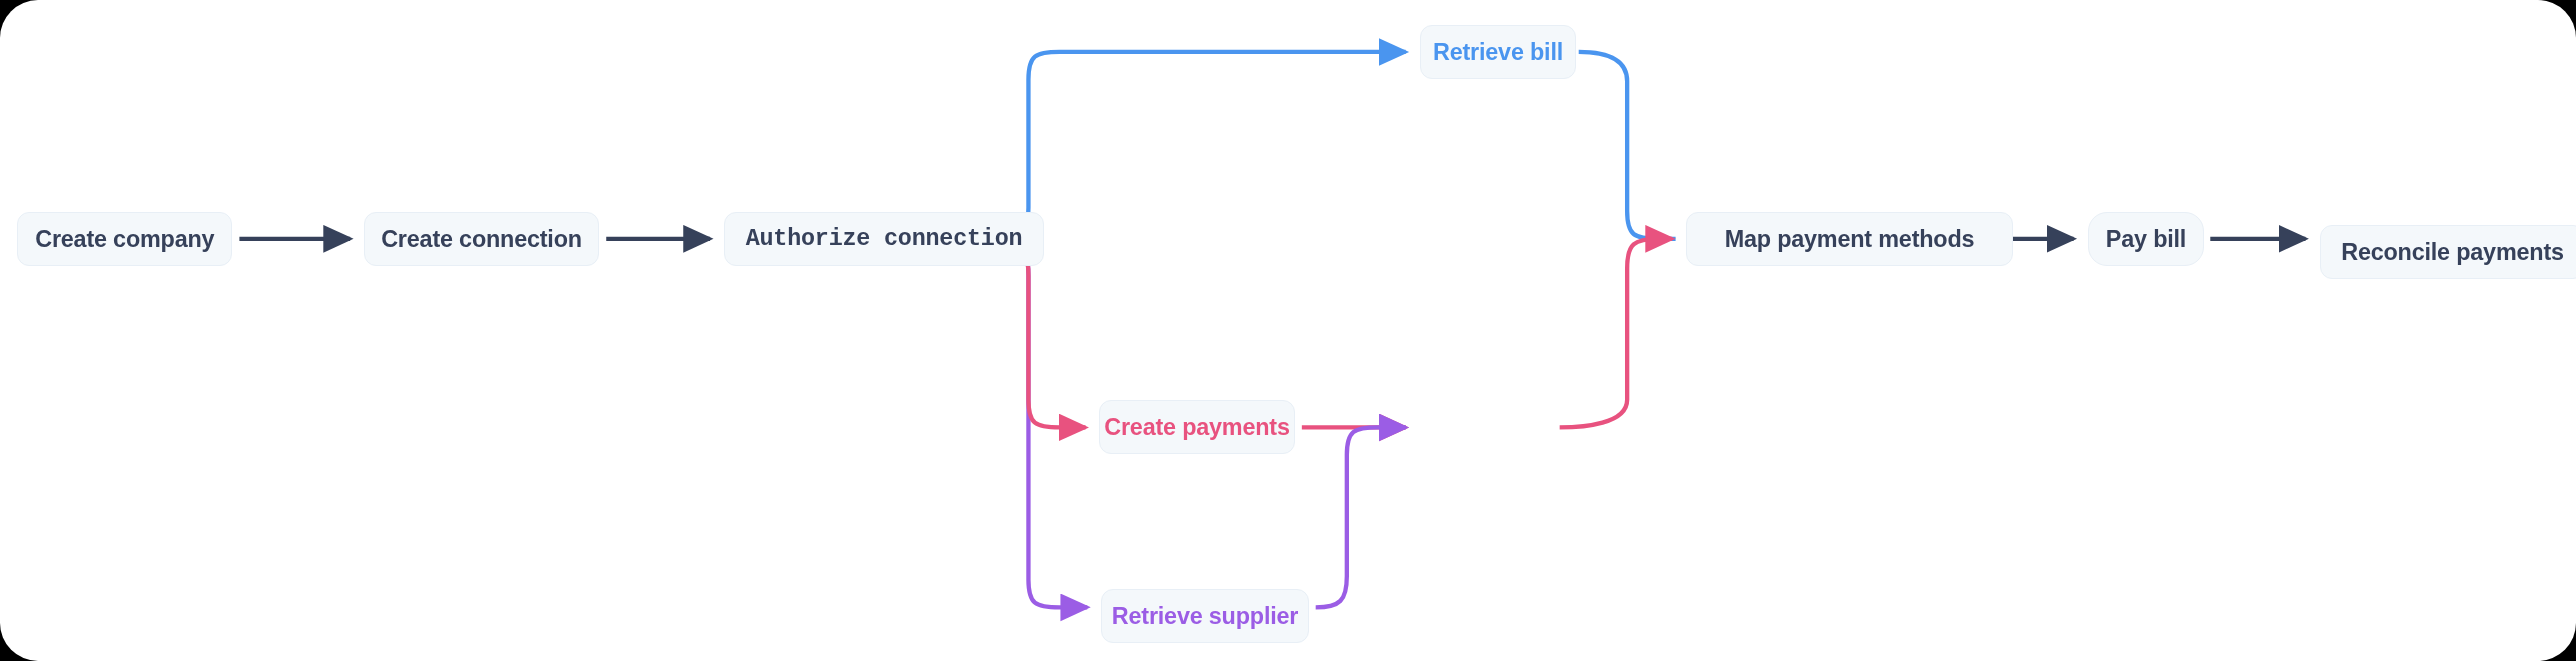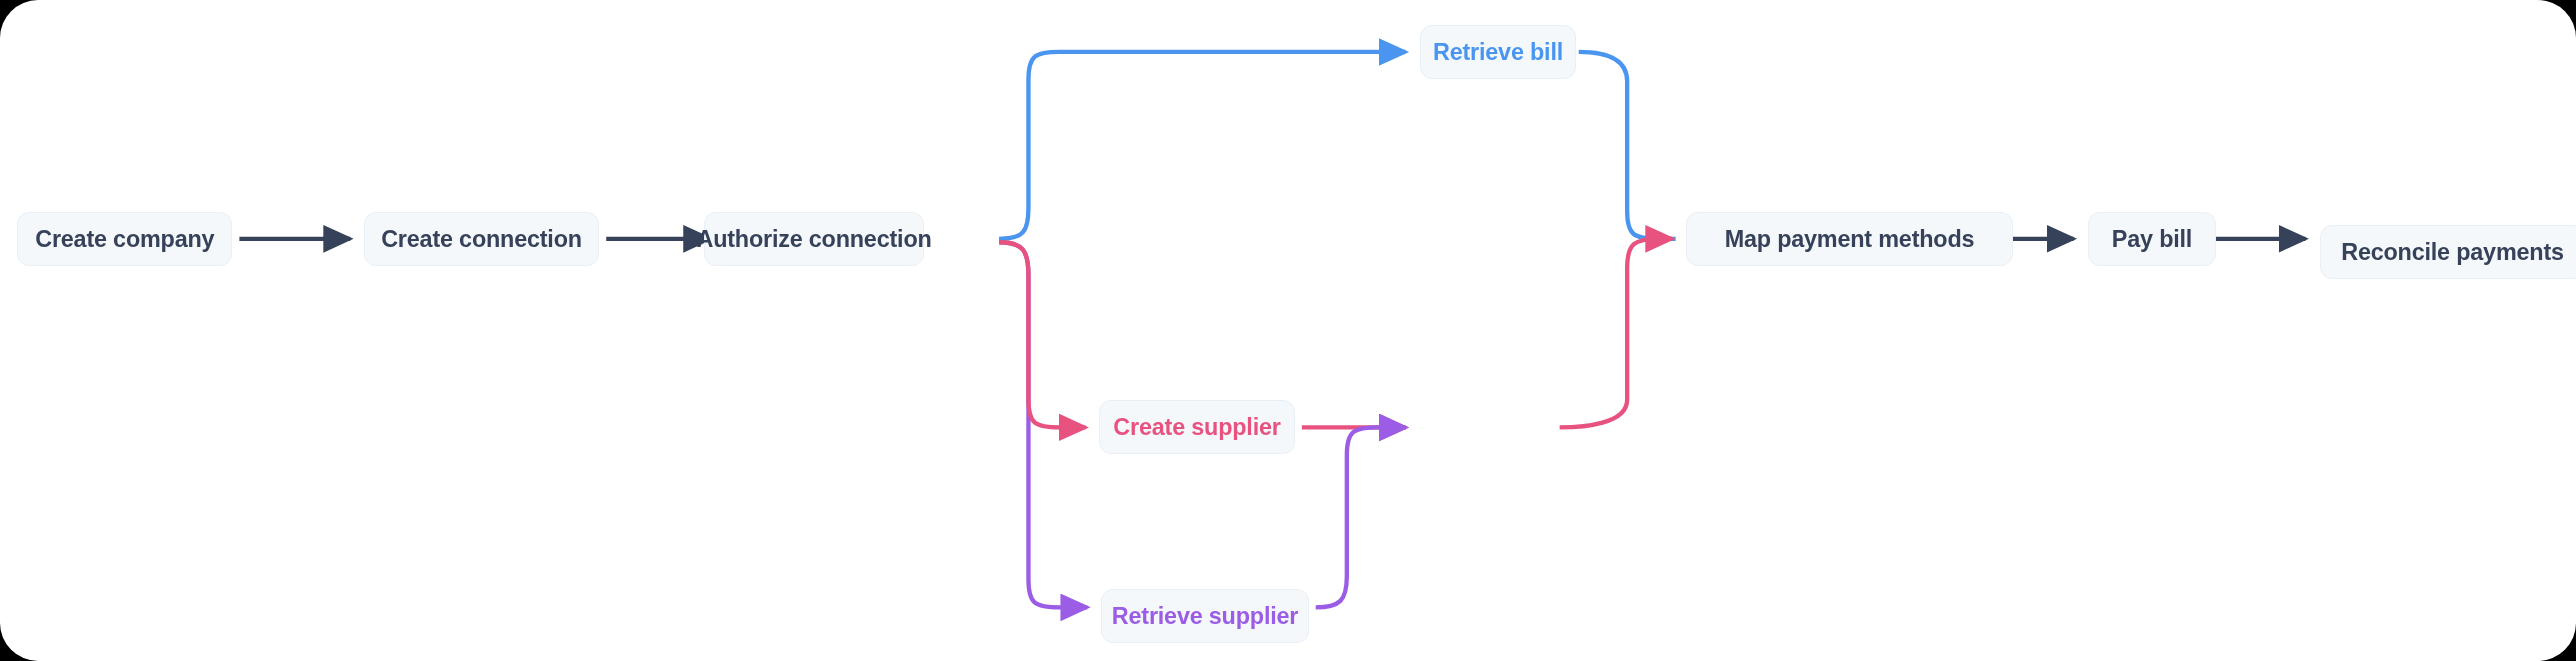--- a/index.html
+++ b/index.html
@@ -101,42 +101,42 @@
   </svg>
 
   <div class="node" style="left:17.3px; top:212px; width:215px;text-align:right;">
     <span>Create company</span>
   </div>
 
   <div class="node" style="left:364px; top:212px; width:235px;">
     <span>Create connection</span>
   </div>
 
-  <div class="node" style="left:704px; top:212px; width:220px;">
+  <div class="node" style="left:724px; top:212px; width:320px;font-family:Liberation Mono, monospace;">
     <span>Authorize connection</span>
   </div>
 
   <div class="node accent-blue" style="left:1420px; top:25px; width:156px;">
     <span>Retrieve bill</span>
   </div>
 
   <div class="node accent-pink" style="left:1099px; top:400px; width:196px;">
-    <span>Create supplier</span>
+    <span>Create payments</span>
   </div>
 
 
   <div class="node accent-purple" style="left:1101px; top:589px; width:208px;">
     <span>Retrieve supplier</span>
   </div>
 
   <div class="node" style="left:1686px; top:212px; width:327px;">
     <span>Map payment methods</span>
   </div>
 
-  <div class="node" style="left:2088px; top:212px; width:128px;">
+  <div class="node" style="left:2088px; top:212px; width:116px;border-radius:19px;">
     <span>Pay bill</span>
   </div>
 
   <div class="node" style="left:2320px; top:225px; width:265px;">
     <span>Reconcile payments</span>
   </div>
 
 </div>
 
 

